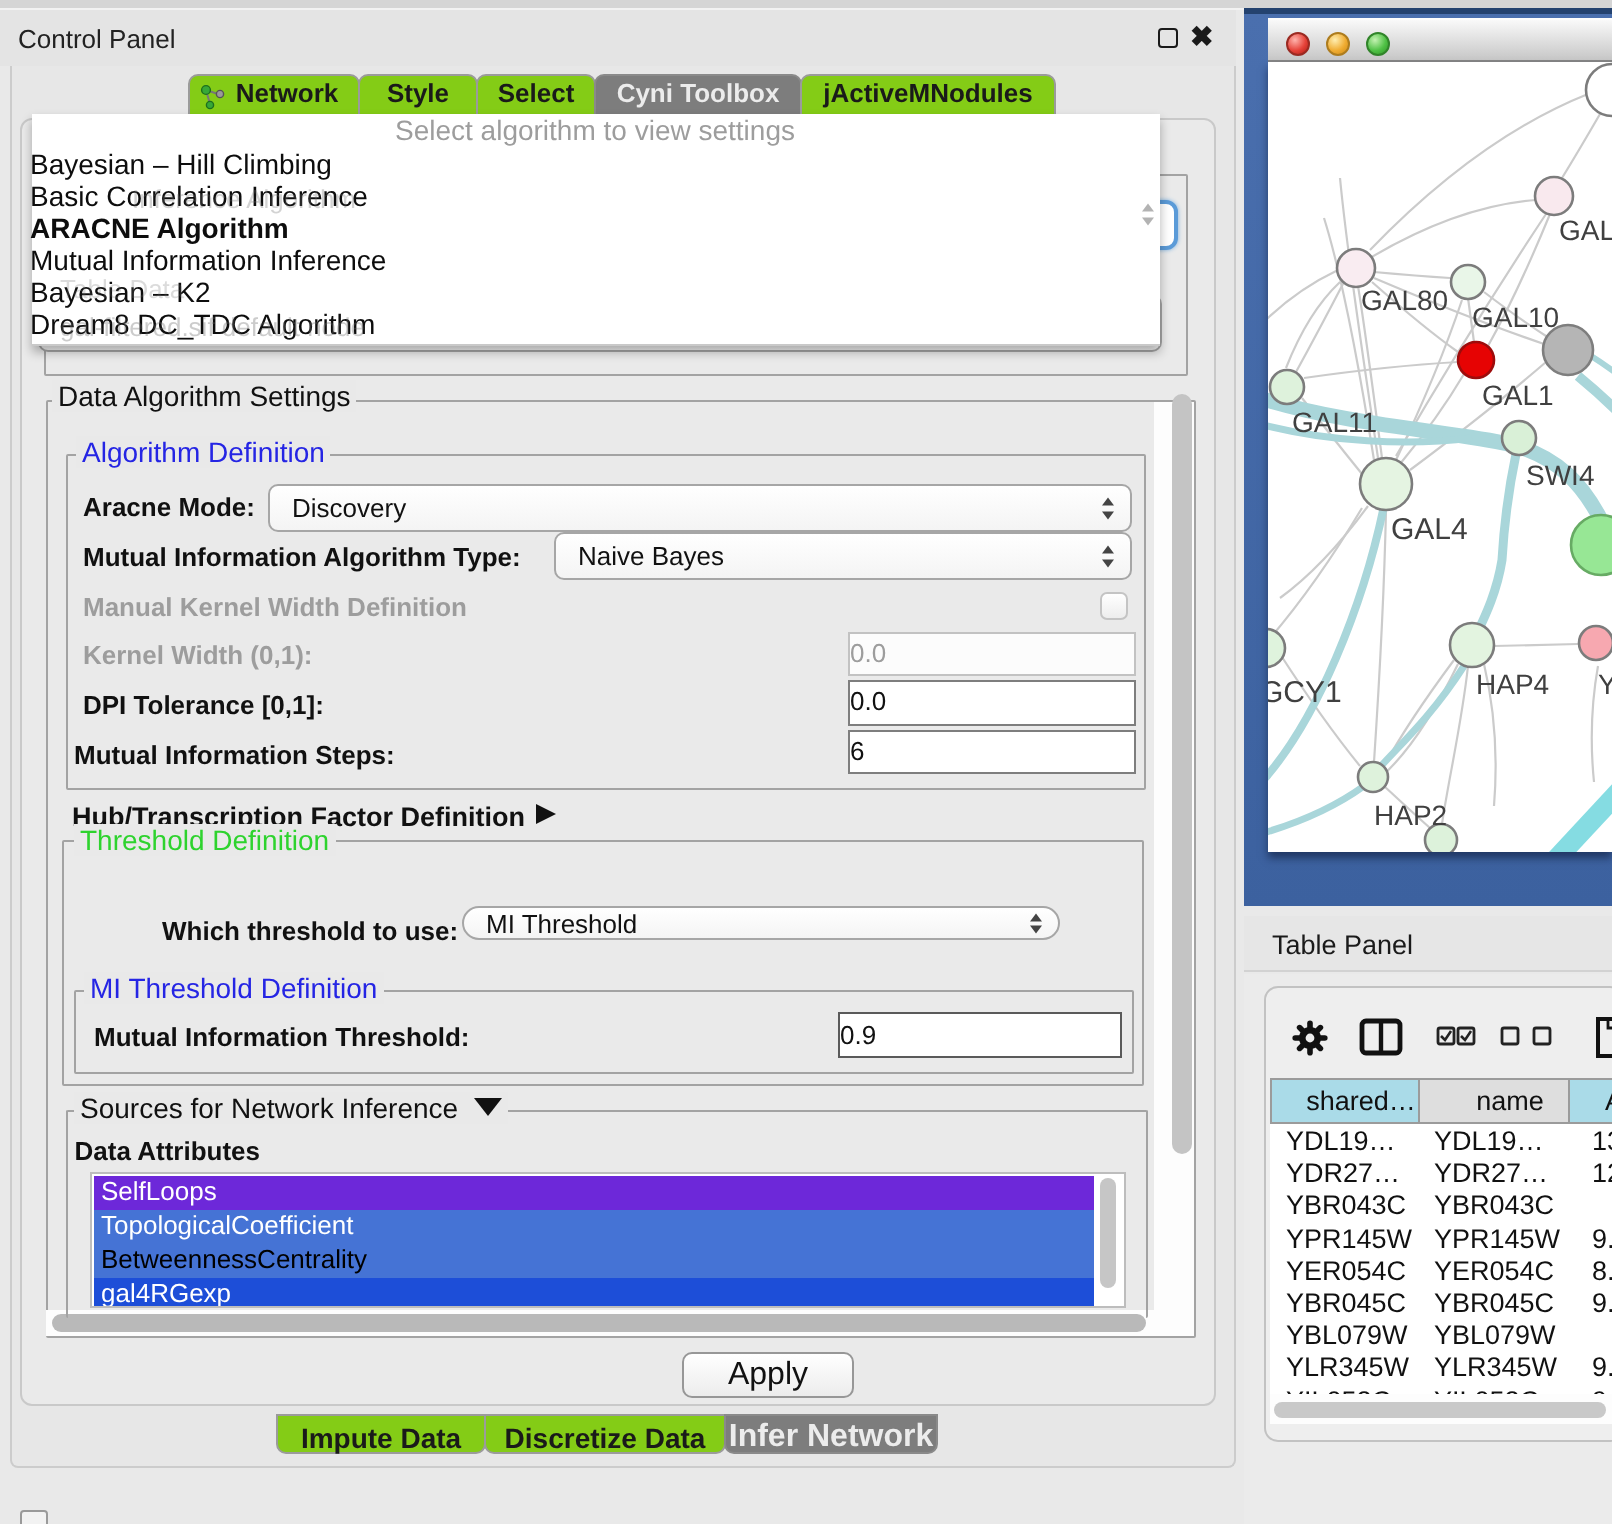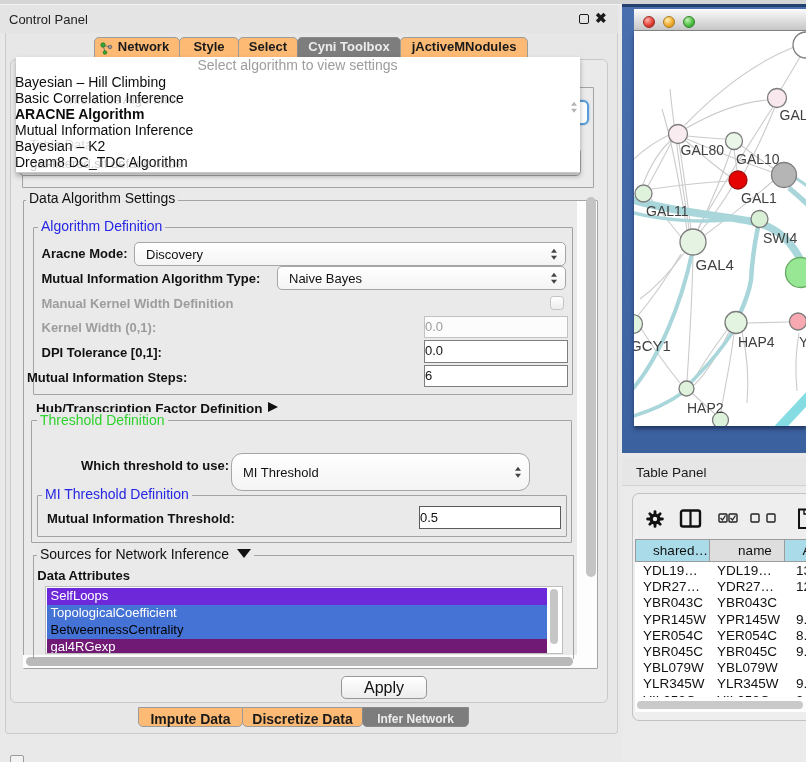--- a/index.html
+++ b/index.html
@@ -8,21 +8,21 @@
 .abs { position:absolute; }
 .blbl { position:absolute; font-size:13px; font-weight:bold; color:#111; white-space:nowrap; }
 .combo { position:absolute; background:linear-gradient(#ffffff,#f4f4f4); border:1px solid #a6a6a6; border-radius:5px; font-size:13px; color:#111; }
 .combo .ctext { position:absolute; left:11px; top:50%; transform:translateY(-50%); white-space:nowrap; }
 .carr { position:absolute; right:7px; top:50%; transform:translateY(-50%); width:7px; }
 .carr .up { width:0; height:0; border-left:3.5px solid transparent; border-right:3.5px solid transparent; border-bottom:4.5px solid #444; margin-bottom:2.5px; }
 .carr .dn { width:0; height:0; border-left:3.5px solid transparent; border-right:3.5px solid transparent; border-top:4.5px solid #444; }
 .tfield { position:absolute; background:#fff; font-size:13px; color:#111; text-align:left; padding-right:5px; }
 .group { position:absolute; border:1px solid #a3a3a3; border-radius:1px; }
 .gtitle { position:absolute; font-size:13px; background:#e9e9e9; padding:0 3px; white-space:nowrap; }
-.tab { position:absolute; height:23px; background:#fdba74; border:1px solid #9b9b9b; font-size:13px; font-weight:bold; color:#1a1a1a; text-align:center; line-height:21px; }
+.tab { position:absolute; height:23px; background:#84cc16; border:1px solid #9b9b9b; font-size:13px; font-weight:bold; color:#1a1a1a; text-align:center; line-height:21px; }
 .ttab { border-radius:5px 5px 0 0; line-height:17px; }
 .btab { border-radius:0 0 5px 5px; }
 .tabsel { background:#7d7d7d; color:#ececec; border-color:#8a8a8a; }
 </style>
 </head>
 <body>
 <div id="page">
 
 <div class="abs" style="left:0;top:0;width:806px;height:5px;background:#d5d5d5;border-bottom:1px solid #f2f2f2;"></div>
 
@@ -102,59 +102,59 @@
         <div class="up"></div>
         <div class="dn"></div>
       </div>
     </div>
 <div class="blbl" style="left:41.5px;top:296px;color:#9d9d9d;">Manual Kernel Width Definition</div>
 <div class="abs" style="left:550px;top:296px;width:13.5px;height:13.5px;background:linear-gradient(#ffffff,#ededed);border:1px solid #c4c4c4;border-radius:3.5px;"></div>
 <div class="blbl" style="left:41.5px;top:320px;color:#9d9d9d;">Kernel Width (0,1):</div>
 <div class="tfield" style="left:424px;top:315.5px;width:144px;height:22px;line-height:20px;border:1px solid #c2c2c2;background:#fcfcfc;color:#9d9d9d;">0.0</div>
 <div class="blbl" style="left:41.5px;top:345px;">DPI Tolerance [0,1]:</div>
 <div class="tfield" style="left:424px;top:340.3px;width:144px;height:22.5px;line-height:20.5px;border:1px solid #7e7e7e;">0.0</div>
-<div class="blbl" style="left:27px;top:370px;">Mutual Information Steps:</div>
+<div class="blbl" style="left:37px;top:370px;">Mutual Information Steps:</div>
 <div class="tfield" style="left:424px;top:365.3px;width:144px;height:22px;line-height:20px;border:1px solid #7e7e7e;">6</div>
 
 <div class="blbl" style="left:36px;top:400.5px;font-size:13.5px;">Hub/Transcription Factor Definition</div>
 <div class="abs" style="left:268px;top:402px;width:0;height:0;border-top:5.5px solid transparent;border-bottom:5.5px solid transparent;border-left:10px solid #111;"></div>
 
 <div class="group" style="left:31px;top:420px;width:541px;height:123px;"></div>
 <div class="gtitle" style="left:37px;top:411.5px;color:#2ed32e;font-size:14px;">Threshold Definition</div>
 <div class="blbl" style="left:81px;top:458px;">Which threshold to use:</div>
-<div class="combo" style="left:231px;top:453px;width:299px;height:38px;border-radius:11px;">
+<div class="combo" style="left:231px;top:453px;width:299px;height:17px;border-radius:11px;">
       <span class="ctext">MI Threshold</span>
       <div class="carr">
         <div class="up"></div>
         <div class="dn"></div>
       </div>
     </div>
 
 <div class="group" style="left:37px;top:495px;width:530px;height:42px;"></div>
 <div class="gtitle" style="left:42px;top:486px;color:#2525e4;font-size:14px;">MI Threshold Definition</div>
 <div class="blbl" style="left:47px;top:511px;">Mutual Information Threshold:</div>
-<div class="tfield" style="left:419px;top:506px;width:142px;height:23px;line-height:21px;border:1px solid #5a5a5a;">0.5</div>
+<div class="tfield" style="left:419px;top:506px;width:142px;height:23px;line-height:21px;border:1px solid #5a5a5a;">0.9</div>
 
 <div class="group" style="left:32.5px;top:554.5px;width:541px;height:104px;border-bottom:none;"></div>
 <div class="gtitle" style="left:37px;top:546px;color:#111;font-size:14px;">Sources for Network Inference <span style="display:inline-block;width:0;height:0;border-left:7px solid transparent;border-right:7px solid transparent;border-top:9px solid #111;vertical-align:1px;margin-left:4px;"></span></div>
 <div class="blbl" style="left:37.3px;top:568px;">Data Attributes</div>
 
 <div class="abs" style="left:44.5px;top:586px;width:518px;height:67.5px;background:#fff;border:1px solid #bdbdbd;overflow:hidden;">
   <div style="position:absolute;left:1px;top:1.4px;width:500px;height:16.9px;background:#6d28d9;color:#fff;font-size:13px;line-height:16.9px;padding-left:4px;">SelfLoops</div>
   <div style="position:absolute;left:1px;top:18.3px;width:500px;height:16.9px;background:#4573d5;color:#fff;font-size:13px;line-height:16.9px;padding-left:4px;">TopologicalCoefficient</div>
   <div style="position:absolute;left:1px;top:35.2px;width:500px;height:16.9px;background:#4573d5;color:#000000;font-size:13px;line-height:16.9px;padding-left:4px;">BetweennessCentrality</div>
-  <div style="position:absolute;left:1px;top:52.1px;width:500px;height:16.9px;background:#701a75;color:#fff;font-size:13px;line-height:16.9px;padding-left:4px;">gal4RGexp</div>
+  <div style="position:absolute;left:1px;top:52.1px;width:500px;height:16.9px;background:#1d4ed8;color:#fff;font-size:13px;line-height:16.9px;padding-left:4px;">gal4RGexp</div>
   <div style="position:absolute;left:504px;top:2px;width:8.5px;height:55px;background:#c6c6c6;border-radius:5px;"></div>
 </div>
 
 <div class="abs" style="left:341px;top:676px;width:86px;height:23px;background:linear-gradient(#ffffff,#ececec);border:1px solid #979797;border-radius:5px;text-align:center;line-height:21px;font-size:16px;color:#111;">Apply</div>
 
 <div class="tab btab" style="left:138px;top:707px;width:105px;height:20px;line-height:22px;font-size:14px;">Impute Data</div>
 <div class="tab btab" style="left:242px;top:707px;width:121px;height:20px;line-height:22px;font-size:14px;">Discretize Data</div>
-<div class="tab btab tabsel" style="left:362px;top:707px;width:107px;height:20px;line-height:22px;font-size:12px;">Infer Network</div>
+<div class="tab btab tabsel" style="left:362px;top:707px;width:107px;height:20px;line-height:22px;font-size:16px;">Infer Network</div>
 
 <div class="abs" style="left:10px;top:755px;width:14px;height:14px;background:#f2f2f2;border:1px solid #9a9a9a;border-radius:2px;"></div>
 
 <div class="abs" style="left:622px;top:4px;width:184px;height:449px;background:linear-gradient(#4a6fae,#3c619f);border-top:3px solid #24426f;"></div>
 
 <div class="abs" style="left:634px;top:9px;width:172px;height:22px;background:linear-gradient(#f9f9f9,#c7c7c7);border-bottom:1px solid #868686;border-top:1px solid #fdfdfd;"></div>
 <div class="abs" style="left:642.5px;top:15.5px;width:12px;height:12px;border-radius:50%;background:radial-gradient(circle at 35% 30%,#ffb3ac,#e6433a 55%,#ae1a12);border:1px solid #9a2a22;"></div>
 <div class="abs" style="left:662.5px;top:15.5px;width:12px;height:12px;border-radius:50%;background:radial-gradient(circle at 35% 30%,#ffeeb0,#f0ad33 55%,#cc8812);border:1px solid #ad7c1e;"></div>
 <div class="abs" style="left:682.5px;top:15.5px;width:12px;height:12px;border-radius:50%;background:radial-gradient(circle at 35% 30%,#c4f2b2,#51c247 55%,#2c9423);border:1px solid #31842a;"></div>
 

